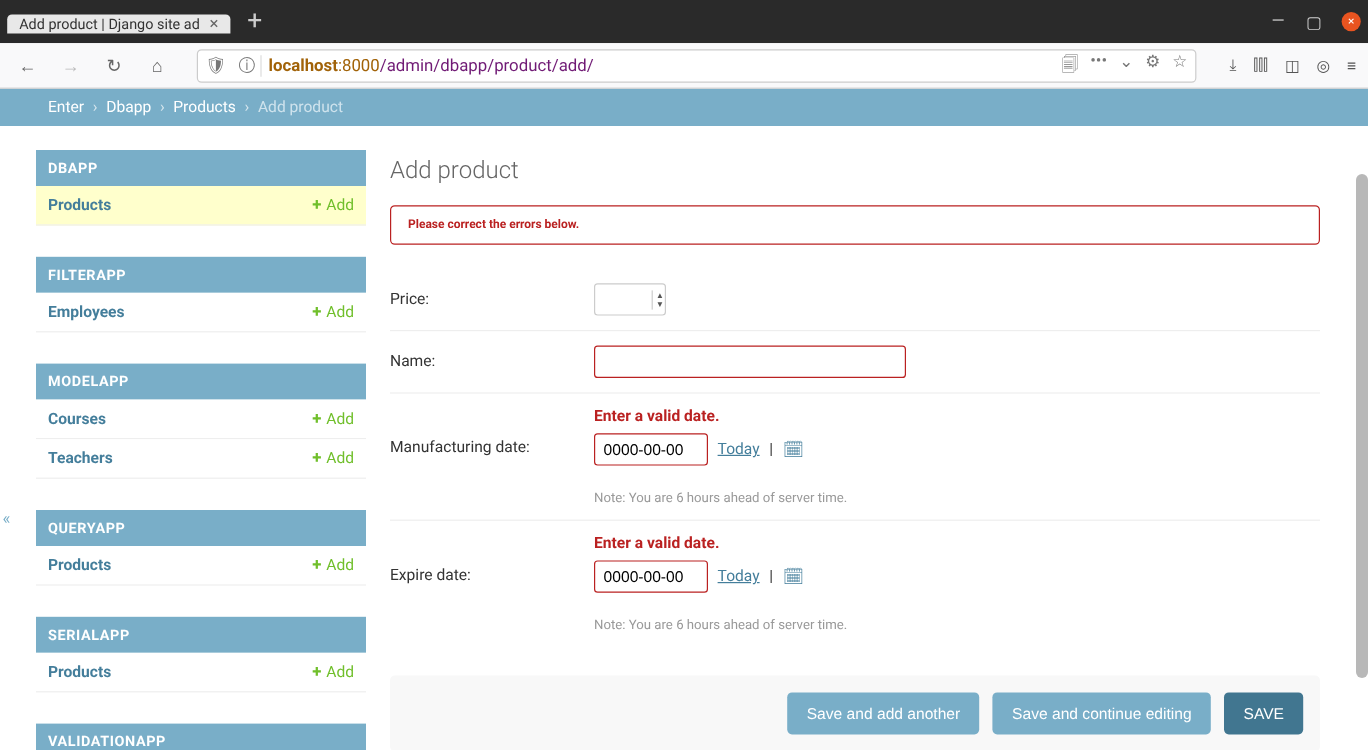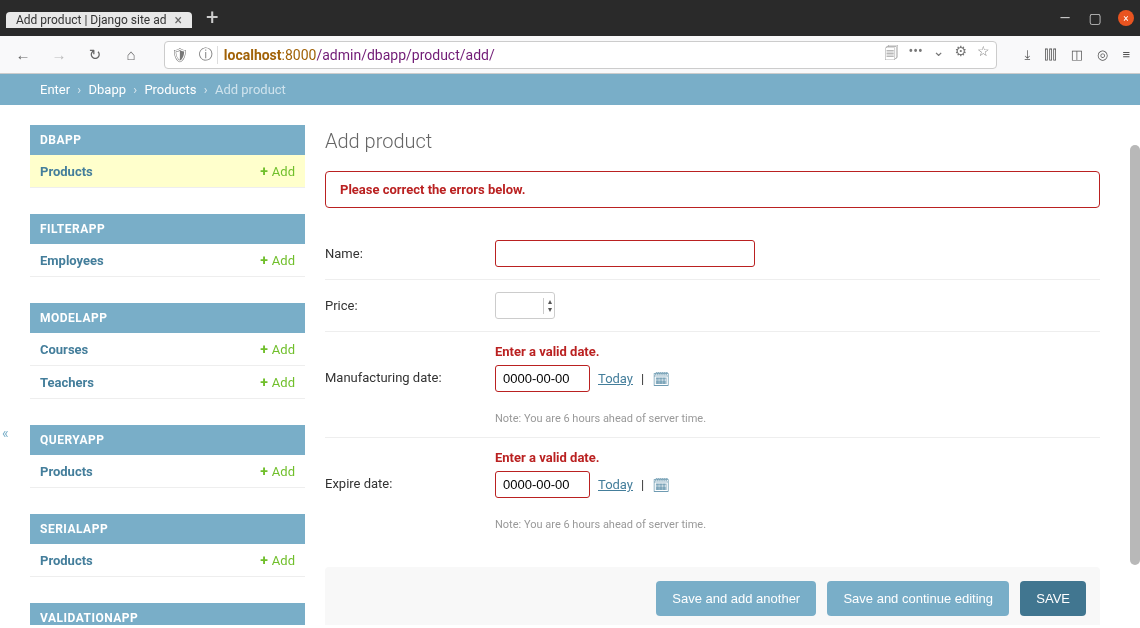--- a/index.html
+++ b/index.html
@@ -45,21 +45,21 @@
 .model-row.active { background: #ffffcc; }
 .model-row .model-name { color: #447e9b; font-weight: bold; font-size: 13px; }
 .model-row .add-link { color: #70bf2b; font-size: 13px; font-weight: normal; display: inline-flex; align-items: center; gap: 4px; }
 .model-row .add-link .plus { color: #70bf2b; font-weight: bold; font-size: 14px; }
 
 .sidebar-collapse { position: absolute; left: 2px; top: 320px; color: #79aec8; font-size: 14px; cursor: pointer; }
 
 .main { flex: 1; padding: 20px 40px 20px 20px; overflow-y: auto; }
 .page-title { font-size: 20px; font-weight: 300; color: #666; margin: 4px 0 18px; }
 
-.errornote { border: 1px solid #ba2121; background: #fff; color: #ba2121; padding: 10px 14px; border-radius: 4px; font-weight: bold; font-size: 13px; margin-bottom: 20px; }
+.errornote { border: 1px solid #ba2121; background: #fff; color: #ba2121; padding: 10px 14px; border-radius: 4px; font-weight: bold; font-size: 10px; margin-bottom: 20px; }
 .errormsg { color: #ba2121; font-size: 13px; font-weight: bold; margin-bottom: 6px; }
 
 .form-row { border-bottom: 1px solid #eee; padding: 12px 0; display: flex; align-items: flex-start; }
 .form-row.last { border-bottom: none; }
 .form-row label { width: 170px; padding-top: 6px; color: #333; font-weight: normal; font-size: 13px; }
 .form-row .field { flex: 1; }
 .form-row input[type=text] { border: 1px solid #ccc; border-radius: 3px; padding: 5px 7px; font-size: 13px; }
 .form-row input[type=text].err { border: 1px solid #ba2121; }
 .form-row input.date { width: 95px; }
 .name-input { width: 260px; }
@@ -208,36 +208,36 @@
       </div>
 
     </div>
 
     <div class="main">
       <h1 class="page-title">Add product</h1>
 
       <div class="errornote">Please correct the errors below.</div>
 
       <div class="form-row">
-        <label>Name:</label>
-        <div class="field">
-          <input type="text" class="name-input err" value="" style="">
-        </div>
-      </div>
-
-      <div class="form-row">
         <label>Price:</label>
         <div class="field">
           <span class="price-wrap">
             <input type="text" value="" style="">
             <span class="spinner">
                 <span>▴</span>
                 <span>▾</span>
               </span>
           </span>
+        </div>
+      </div>
+
+      <div class="form-row">
+        <label>Name:</label>
+        <div class="field">
+          <input type="text" class="name-input err" value="" style="">
         </div>
       </div>
 
       <div class="form-row">
         <label style="padding-top:26px">Manufacturing date:</label>
         <div class="field">
           <div class="errormsg">Enter a valid date.</div>
           <div class="datetime-line">
             <input type="text" class="date err" value="0000-00-00" style="">
             <a href="#" class="today-link">Today</a>

